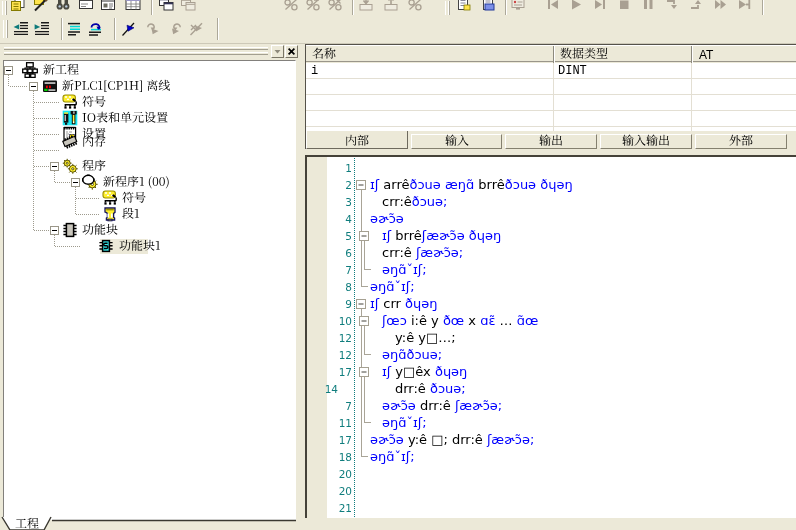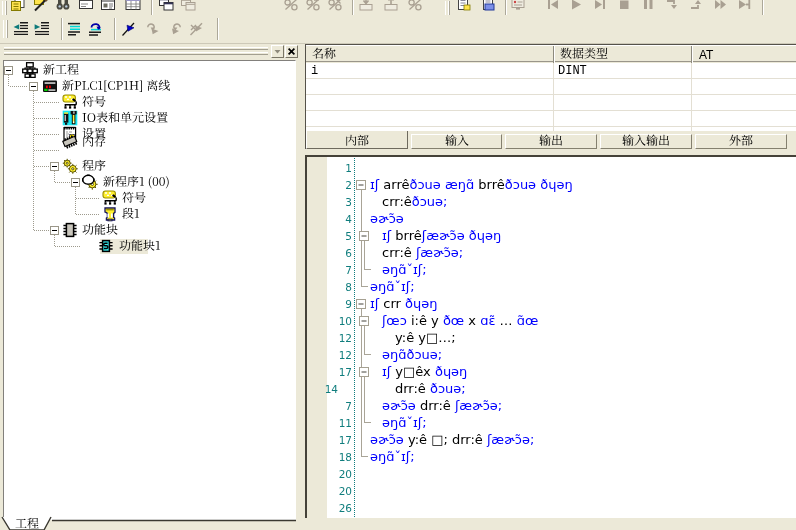--- a/index.html
+++ b/index.html
@@ -572,21 +572,21 @@
 <div class="lnum" style="left:330px;top:332px">12</div>
 <div class="lnum" style="left:330px;top:349px">12</div>
 <div class="lnum" style="left:330px;top:366px">17</div>
 <div class="lnum" style="left:316px;top:383px">14</div>
 <div class="lnum" style="left:330px;top:400px">7</div>
 <div class="lnum" style="left:330px;top:417px">11</div>
 <div class="lnum" style="left:330px;top:434px">17</div>
 <div class="lnum" style="left:330px;top:451px">18</div>
 <div class="lnum" style="left:330px;top:468px">20</div>
 <div class="lnum" style="left:330px;top:485px">20</div>
-<div class="lnum" style="left:330px;top:502px">26</div>
+<div class="lnum" style="left:330px;top:502px">21</div>
 </div>
 <div class="vdot2" style="left:354px;top:158px;height:360px"></div>
 <div class="vline" style="left:361px;top:190px;height:97px;background:#a9a497"></div>
 <div class="hline" style="left:361px;top:286px;width:7px;background:#a9a497"></div>
 <div class="vline" style="left:364px;top:241px;height:29px;background:#a9a497"></div>
 <div class="hline" style="left:364px;top:269px;width:7px;background:#a9a497"></div>
 <div class="vline" style="left:361px;top:309px;height:148px;background:#a9a497"></div>
 <div class="hline" style="left:361px;top:456px;width:7px;background:#a9a497"></div>
 <div class="vline" style="left:364px;top:326px;height:29px;background:#a9a497"></div>
 <div class="hline" style="left:364px;top:354px;width:7px;background:#a9a497"></div>

